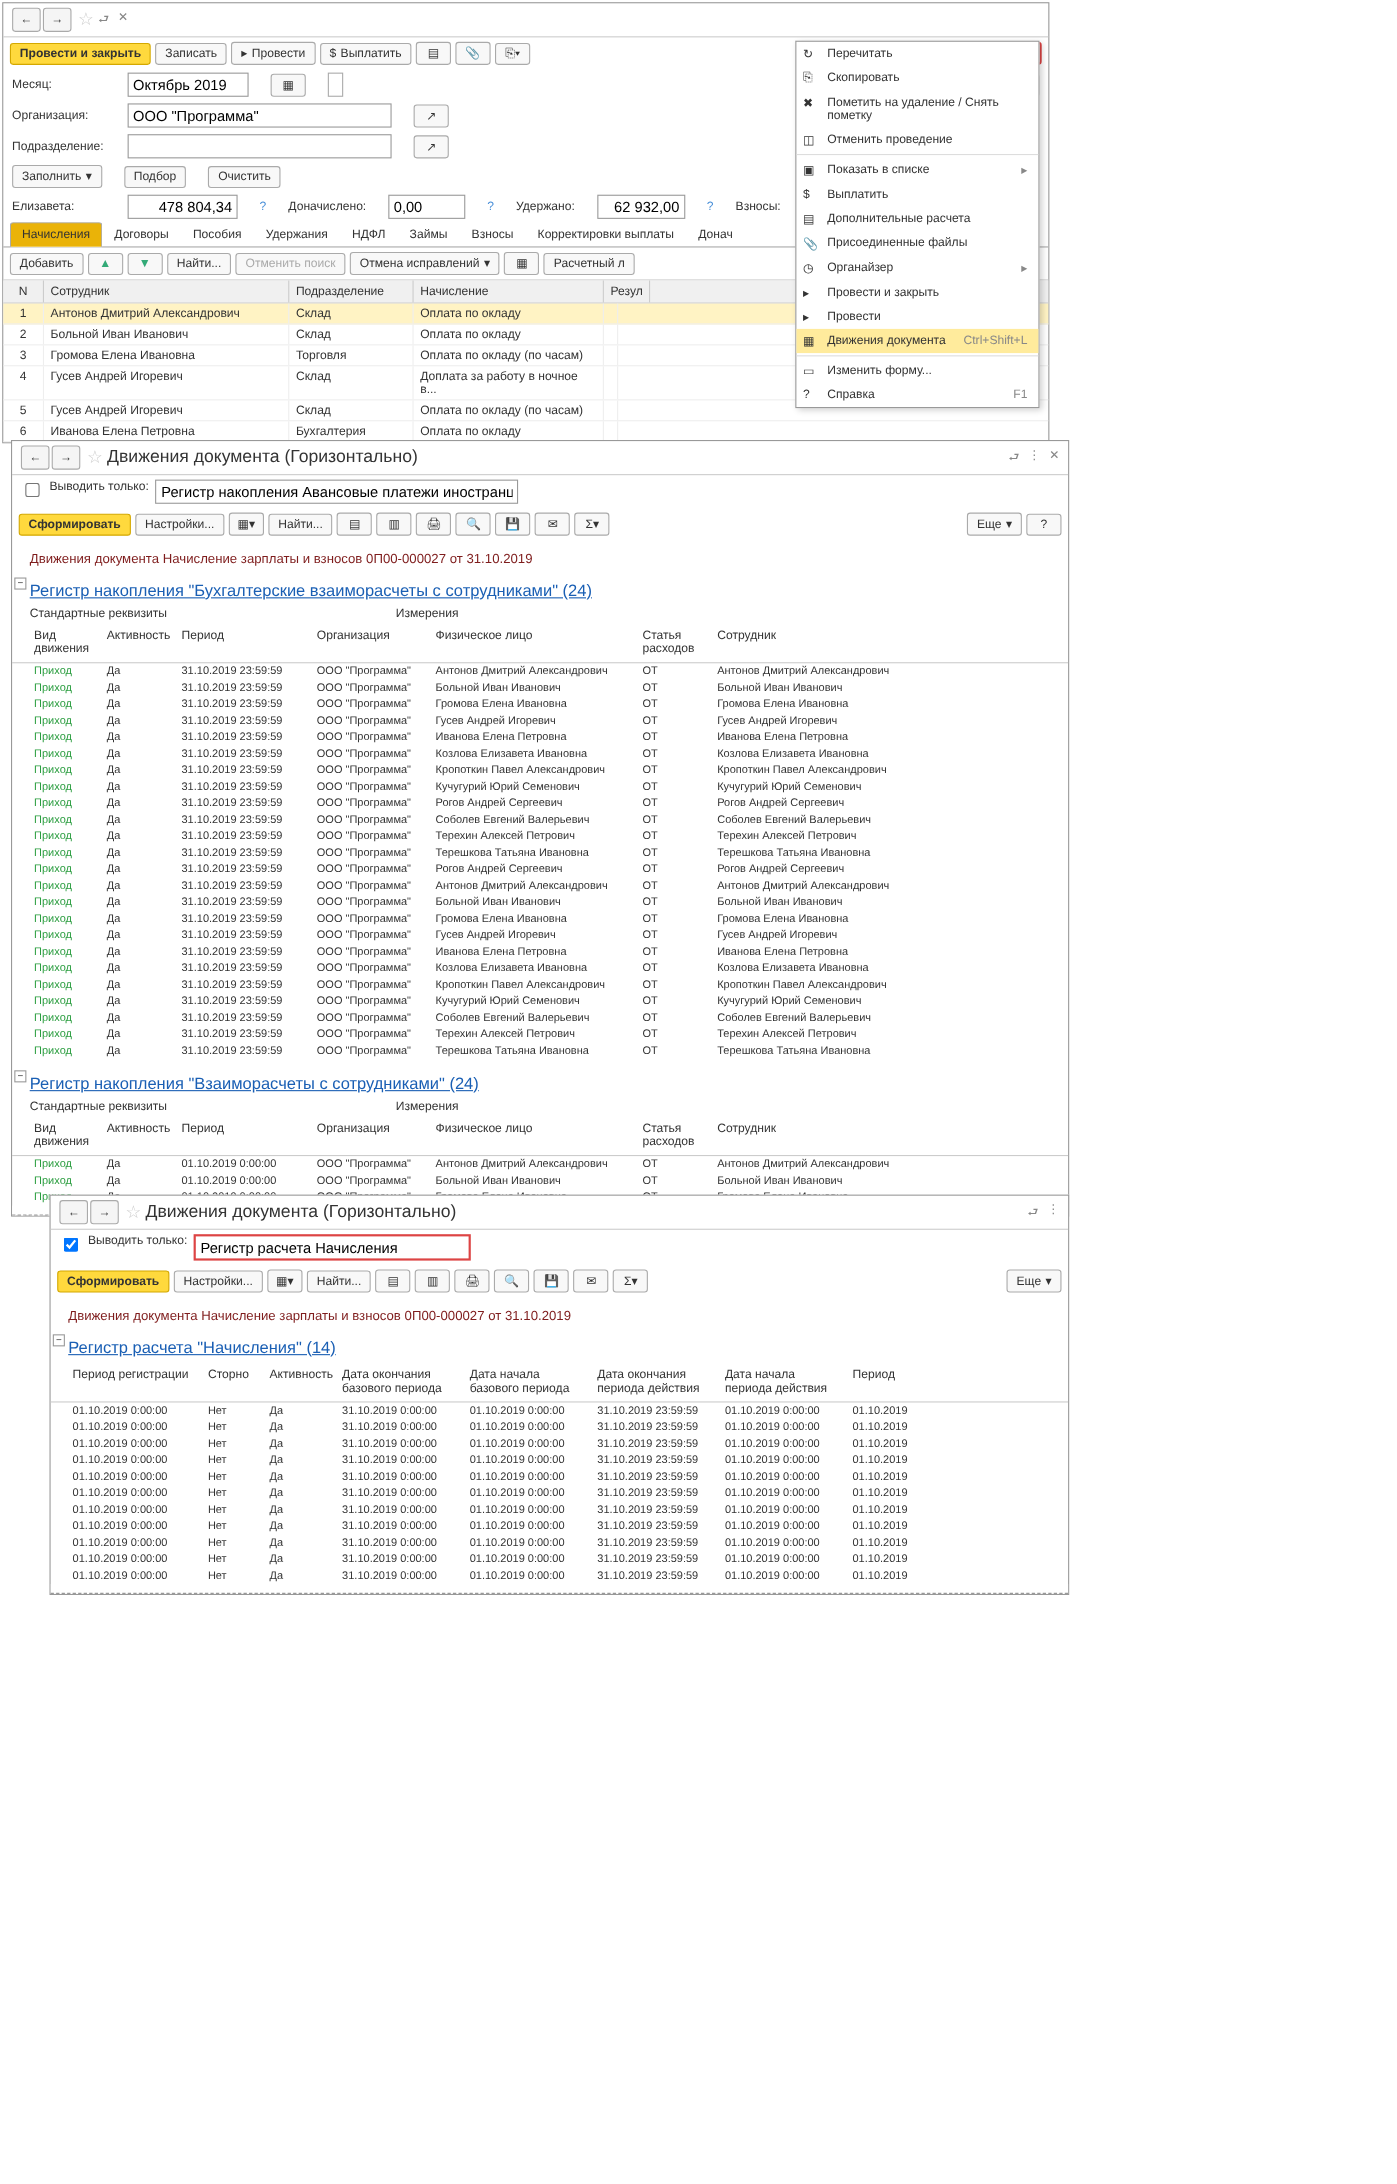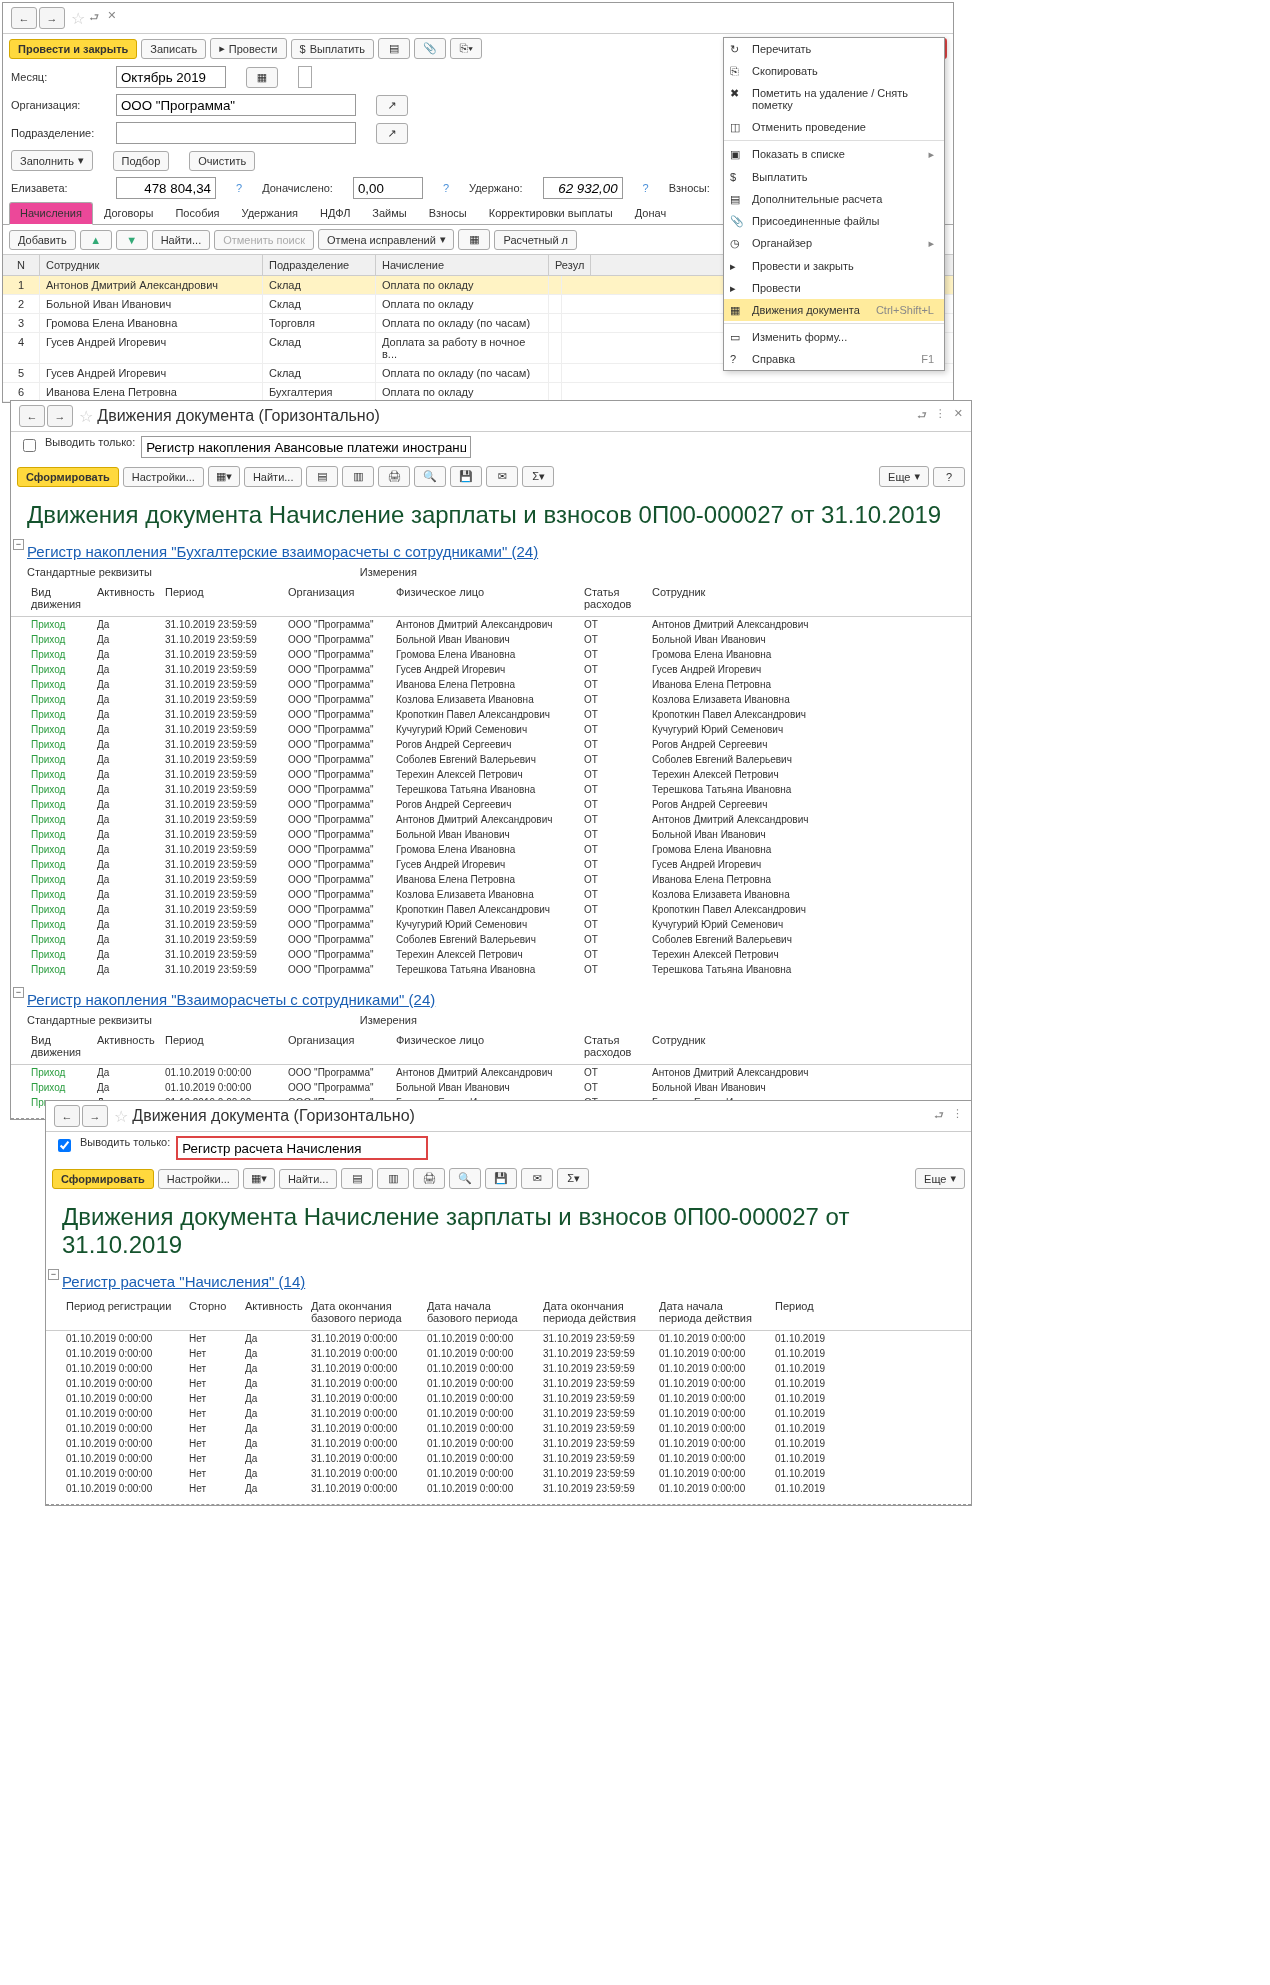--- a/index.html
+++ b/index.html
@@ -16,33 +16,33 @@
 .btn{border:1px solid #aaa;background:#f8f8f8;padding:3px 8px;border-radius:3px;display:inline-flex;align-items:center;gap:4px;cursor:pointer;font-size:11px}
 .btn-yellow{background:#ffd93d;border-color:#d4a800;font-weight:bold}
 .btn-icon{width:22px;padding:3px 4px;justify-content:center}
 .btn-more{border:2px solid #d44;padding:2px 10px}
 .field-row{display:flex;align-items:center;padding:3px 8px;gap:20px}
 .lbl{min-width:85px}
 .input{border:1px solid #999;padding:2px 4px;background:#fff;height:16px}
 .spin{width:12px;border:1px solid #aaa;display:inline-flex;flex-direction:column;height:20px}
 .tabs{display:flex;border-bottom:1px solid #aaa;padding:0 6px}
 .tab{padding:4px 10px;border:1px solid transparent;cursor:pointer}
-.tab.active{border:1px solid #aaa;border-bottom:1px solid #fff;background:#ec4899;margin-bottom:-1px;border-radius:3px 3px 0 0}
+.tab.active{border:1px solid #aaa;border-bottom:1px solid #fff;background:#eab308;margin-bottom:-1px;border-radius:3px 3px 0 0}
 .grid{border-top:1px solid #ccc}
 .grid-h{display:flex;background:#f0f0f0;border-bottom:1px solid #ccc}
 .grid-h>div{padding:4px 6px;border-right:1px solid #ccc}
 .grid-r{display:flex;border-bottom:1px solid #eee}
 .grid-r>div{padding:3px 6px;border-right:1px solid #eee}
 .grid-r.sel{background:#fff3c4}
 .menu{position:absolute;right:8px;top:34px;width:220px;background:#fff;border:1px solid #999;box-shadow:2px 2px 6px rgba(0,0,0,.2);z-index:10}
 .menu-item{padding:5px 10px 5px 28px;position:relative;cursor:pointer;display:flex;justify-content:space-between}
 .menu-item.hl{background:#ffeb9c}
 .menu-sep{border-top:1px solid #ddd;margin:2px 0}
 .menu-ico{position:absolute;left:6px;font-size:11px}
-.rep-title{color:#14532d;font-size:24px;padding:10px 16px}
+.rep-title{color:#7f1d1d;font-size:12px;padding:10px 16px}
 .rep-link{color:#1a5fb4;text-decoration:underline;font-size:15px;padding:4px 16px}
 .rep-sub{display:flex;padding:2px 16px;gap:58px;font-size:11px}
 .rep-hdr{display:flex;padding:4px 16px;border-bottom:1px solid #ccc}
 .rep-hdr>div{padding:2px 4px}
 .rep-row{display:flex;padding:1px 16px;font-size:10px}
 .rep-row>div{padding:1px 4px;white-space:nowrap;overflow:hidden}
 .green{color:#2a9d3f}
 .tree-toggle{position:absolute;left:2px;border:1px solid #999;width:9px;height:9px;text-align:center;line-height:8px;font-size:9px;background:#fff}
 .filter-row{display:flex;align-items:flex-start;padding:4px 8px;gap:6px}
 .chk{width:13px;height:13px}
@@ -196,21 +196,21 @@
   <span class="btn">Очистить</span>
  </div>
  <div class="field-row">
   <span class="lbl">Елизавета:</span>
   <input class="input" style="width: 90px; text-align: right;" value="478 804,34">
   <span style="color:#4a90d9">?</span>
   <span>Доначислено:</span>
   <input class="input" style="width: 60px; text-align: left;" value="0,00">
   <span style="color:#4a90d9">?</span>
   <span>Удержано:</span>
-  <input class="input" style="width: 70px; text-align: right; font-style: italic;" value="62 932,00">
+  <input class="input" style="width: 70px; text-align: right;" value="62 932,00">
   <span style="color:#4a90d9">?</span>
   <span>Взносы:</span>
  </div>
  <div class="tabs" id="tabs1">
       <div class="tab active">Начисления</div>
       <div class="tab">Договоры</div>
       <div class="tab">Пособия</div>
       <div class="tab">Удержания</div>
       <div class="tab">НДФЛ</div>
       <div class="tab">Займы</div>

